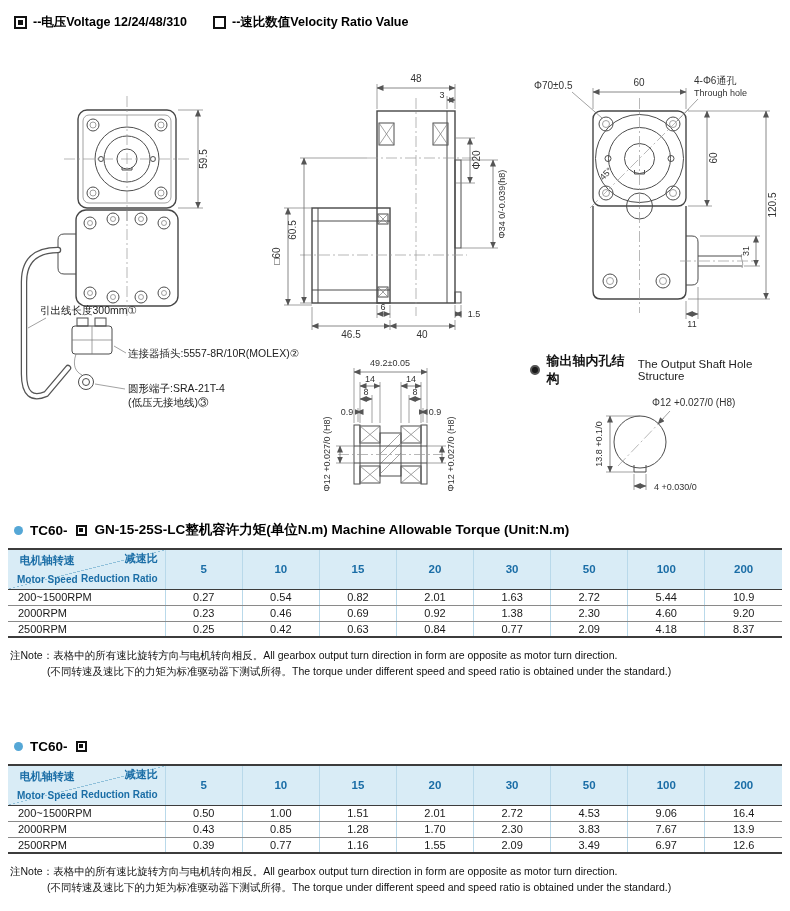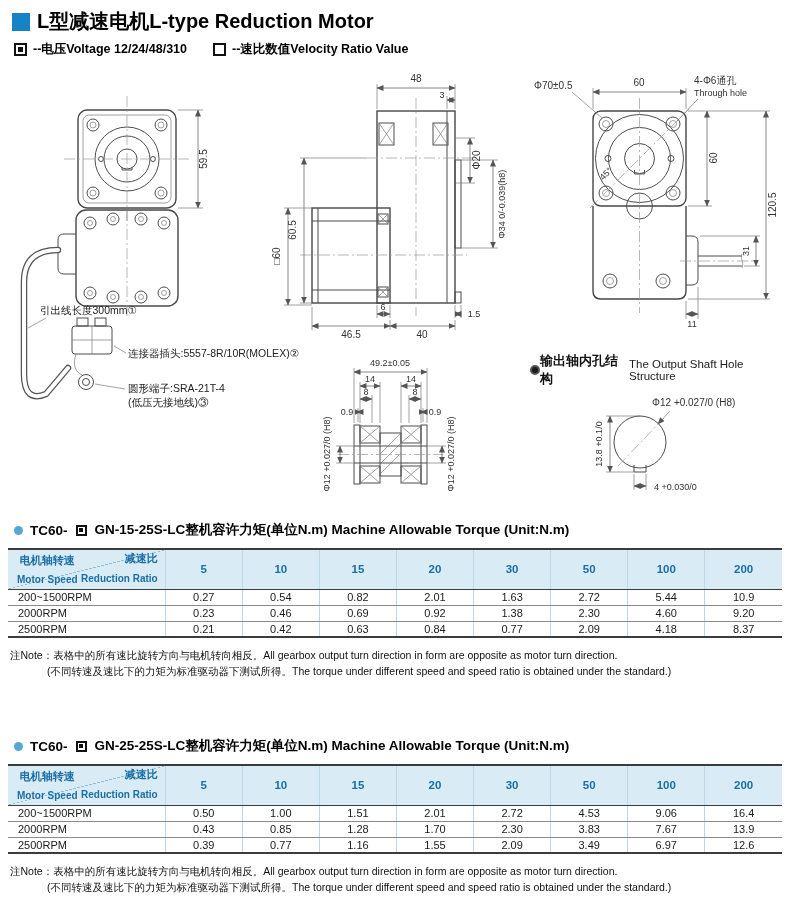--- a/index.html
+++ b/index.html
@@ -18,21 +18,21 @@
   .legend-gap { width:14px; }
 
   
   .drawings { position:absolute; top:60px; left:0; width:790px; height:450px; }
   .drawings svg { position:absolute; overflow:visible; }
   .svg-front  { left:6px;   top:14px; }
   .svg-side   { left:272px; top:8px; }
   .svg-rear   { left:530px; top:8px; }
   .svg-coupling { left:322px; top:282px; }
   .shaft-block { position:absolute; left:530px; top:292px; width:260px; }
-  .sh-title { display:flex; align-items:center; }
+  .sh-title { display:flex; align-items:center; gap:7px; }
   .sh-bullet { width:10px; height:10px; border-radius:50%; background:#1a1a1a; border:2px solid #555; }
   .sh-zh { font-size:13px; font-weight:bold; color:#111; }
   .sh-en { font-size:11.5px; color:#222; }
   .shaft-block svg { position:relative; margin-top:2px; overflow:visible; }
   .footnotes { position:absolute; left:14px; top:396px; font-size:10px; color:#222; line-height:14px; }
 
   
   .ln  { fill:none; stroke:#4d4d4d; stroke-width:1; }
   .ln2 { fill:none; stroke:#474747; stroke-width:1.4; }
   .thin{ fill:none; stroke:#7a7a7a; stroke-width:0.7; }
@@ -70,24 +70,20 @@
   .c-en { font-size:10px; font-weight:bold; display:block;margin-top:8px; }
   .tbl-note { margin:9px 0 0 10px; font-size:10.5px; color:#111; line-height:16px; }
   .tbl-note .indent { padding-left:37px; }
 </style>
 </head>
 <body>
 
 <div class="page">
 
   <div class="page-header">
-    <div class="title-row">
-      <span class="title-sq"></span>
-      <h1 class="page-title">L型减速电机L-type Reduction Motor</h1>
-    </div>
     <div class="legend-row">
       <span class="icon-sq filled"></span>
       <span>--电压Voltage 12/24/48/310</span>
       <span class="legend-gap"></span>
       <span class="icon-sq"></span>
       <span>--速比数值Velocity Ratio Value</span>
     </div>
   </div>
 
   <div class="drawings">
@@ -448,21 +444,21 @@
           <td>0.46</td>
           <td>0.69</td>
           <td>0.92</td>
           <td>1.38</td>
           <td>2.30</td>
           <td>4.60</td>
           <td>9.20</td>
         </tr>
         <tr>
           <td class="speed">2500RPM</td>
-          <td>0.21</td>
+          <td>0.25</td>
           <td>0.42</td>
           <td>0.63</td>
           <td>0.84</td>
           <td>0.77</td>
           <td>2.09</td>
           <td>4.18</td>
           <td>8.37</td>
         </tr>
       </tbody>
     </table>
@@ -470,21 +466,20 @@
       <div>注Note：表格中的所有速比旋转方向与电机转向相反。All gearbox output turn direction in form are opposite as motor turn direction.</div>
       <div class="indent">(不同转速及速比下的力矩为标准驱动器下测试所得。The torque under different speed and speed ratio is obtained under the standard.)</div>
     </div>
   </div>
 
   <div class="table-block tb2">
     <div class="tbl-title">
       <span class="tbl-bullet"></span>
       <span>TC60-</span>
         <span class="model-icon"></span>
-        <span>GN-25-25S-LC整机容许力矩(单位N.m) Machine Allowable Torque (Unit:N.m)</span>
     </div>
     <table class="torque-table">
       <colgroup>
           <col style="width:157px">
           <col style="width:77px">
           <col style="width:77px">
           <col style="width:77px">
           <col style="width:77px">
           <col style="width:77px">
           <col style="width:77px">

